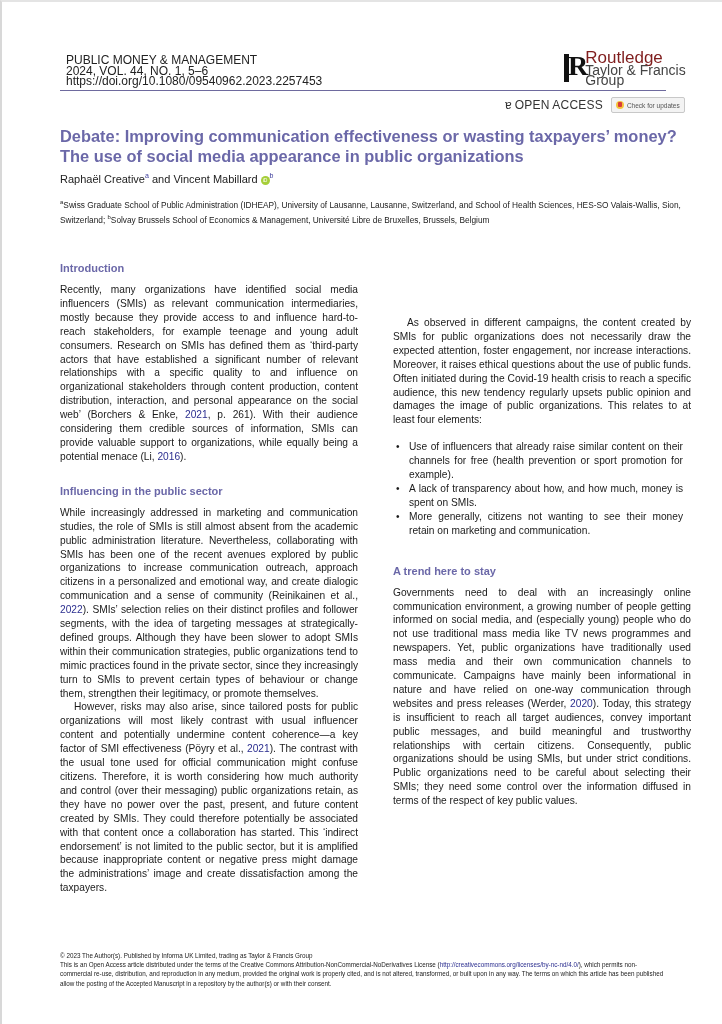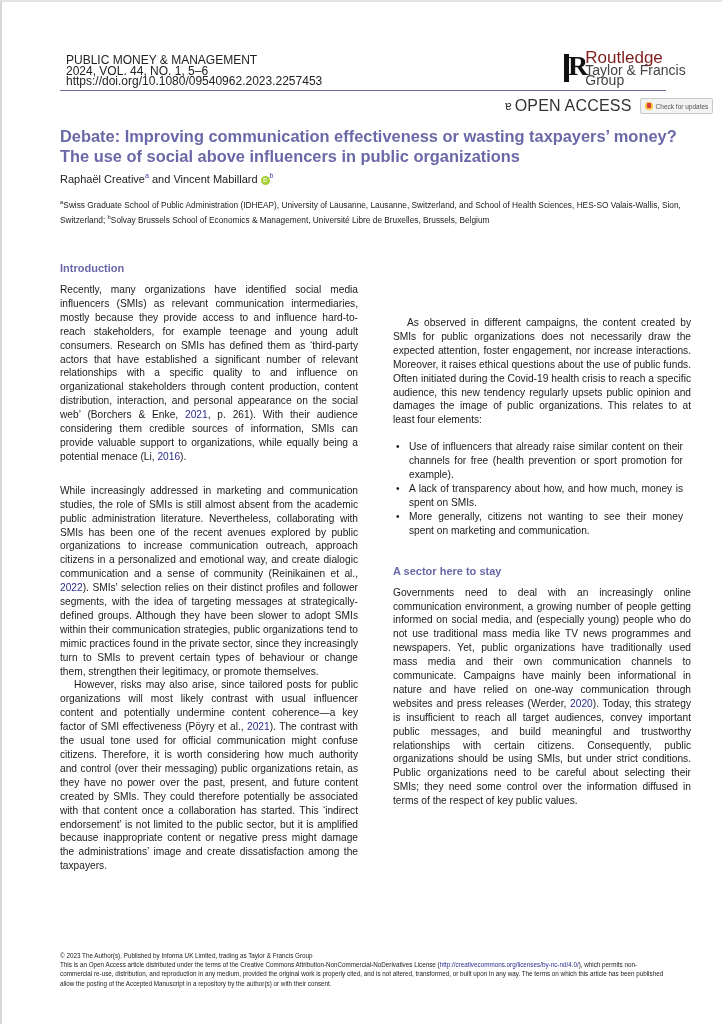--- a/index.html
+++ b/index.html
@@ -11,21 +11,21 @@
   .journal-meta { position: absolute; left: 64px; top: 53px; font-size: 12px; line-height: 10.5px; color: #222; }
   .journal-rule { position: absolute; left: 58px; top: 88px; width: 606px; height: 1px; background: #6e6a9e; }
   .publisher { position: absolute; left: 562px; top: 48px; display: flex; align-items: center; }
   .pub-mark { width: 16px; height: 28px; position: relative; margin-right: 6px; }
   .pub-mark .bar { position: absolute; left: 0; top: 0; width: 5px; height: 28px; background: #111; }
   .pub-mark .r { position: absolute; left: 4px; top: -3px; font-family: "Liberation Serif", serif; font-weight: bold; font-size: 28px; line-height: 30px; color: #111; }
   .pub-name { font-size: 17px; line-height: 15px; color: #7f1d1d; }
   .pub-sub { font-size: 14px; line-height: 10px; color: #444; }
   .oa-row { position: absolute; left: 503px; top: 95px; display: flex; align-items: center; }
   .oa-icon { font-size: 12px; color: #333; margin-right: 3px; }
-  .oa-label { font-size: 16px; color: #333; letter-spacing: 0.2px; }
+  .oa-label { font-size: 12px; color: #333; letter-spacing: 0.2px; }
   .cfu-btn { margin-left: 8px; display: flex; align-items: center; border: 1px solid #c8c8c8; background: #f3f3f3; border-radius: 2px; padding: 1px 4px; height: 12px; }
   .cfu-dot { width: 8px; height: 8px; border-radius: 50%; background: #f5c33b; position: relative; margin-right: 3px; }
   .cfu-dot::after { content: ""; position: absolute; left: 2px; top: 1px; width: 4px; height: 5px; background: #d83b3b; border-radius: 1px; }
   .cfu-label { font-size: 6.5px; color: #555; }
   .title { position: absolute; left: 58px; top: 124px; width: 630px; font-size: 16.4px; line-height: 20px; font-weight: bold; color: #6b68a8; }
   .authors { position: absolute; left: 58px; top: 170px; font-size: 11px; color: #222; }
   .authors sup { font-size: 7px; color: #3b3b9a; }
   .orcid { display: inline-block; width: 9px; height: 9px; border-radius: 50%; background: #a6ce39; color: #fff; font-size: 5px; line-height: 9px; text-align: center; vertical-align: 1px; margin-left: 3px; }
   .affil { position: absolute; left: 58px; top: 194px; width: 630px; font-size: 8.3px; line-height: 12.4px; color: #222; }
   .affil sup { font-size: 6px; }
@@ -68,52 +68,53 @@
   <span class="oa-icon">ɐ</span>
   <span class="oa-label">OPEN ACCESS</span>
   <div class="cfu-btn">
     <span class="cfu-dot"></span>
     <span class="cfu-label">Check for updates</span>
   </div>
 </div>
 
 <div class="title">
   <div>Debate: Improving communication effectiveness or wasting taxpayers’ money?</div>
-  <div>The use of social above influencers in public organizations</div>
+  <div>The use of social media appearance in public organizations</div>
 </div>
 
 <div class="authors">
   <span>Raphaël Creative</span><sup>a</sup><span> and </span><span>Vincent Mabillard</span><span class="orcid">iD</span><sup>b</sup>
 </div>
 
 <div class="affil">
   <sup>a</sup><span>Swiss Graduate School of Public Administration (IDHEAP), University of Lausanne, Lausanne, Switzerland, and School of Health Sciences, HES-SO Valais-Wallis, Sion, Switzerland; </span><sup>b</sup><span>Solvay Brussels School of Economics &amp; Management, Université Libre de Bruxelles, Brussels, Belgium</span>
 </div>
 
 <div class="col col-left">
   <div class="sec-head">Introduction</div>
   <p><span>Recently, many organizations have identified social media influencers (SMIs) as relevant communication intermediaries, mostly because they provide access to and influence hard-to-reach stakeholders, for example teenage and young adult consumers. Research on SMIs has defined them as ‘third-party actors that have established a significant number of relevant relationships with a specific quality to and influence on organizational stakeholders through content production, content distribution, interaction, and personal appearance on the social web’ (Borchers &amp; Enke, </span><span class="cite">2021</span><span>, p. 261). With their audience considering them credible sources of information, SMIs can provide valuable support to organizations, while equally being a potential menace (Li, </span><span class="cite">2016</span><span>).</span></p>
   <div class="gap" style="height:20px"></div>
+  <div class="sec-head">Influencing in the public sector</div>
   <p><span>While increasingly addressed in marketing and communication studies, the role of SMIs is still almost absent from the academic public administration literature. Nevertheless, collaborating with SMIs has been one of the recent avenues explored by public organizations to increase communication outreach, approach citizens in a personalized and emotional way, and create dialogic communication and a sense of community (Reinikainen et al., </span><span class="cite">2022</span><span>). SMIs’ selection relies on their distinct profiles and follower segments, with the idea of targeting messages at strategically-defined groups. Although they have been slower to adopt SMIs within their communication strategies, public organizations tend to mimic practices found in the private sector, since they increasingly turn to SMIs to prevent certain types of behaviour or change them, strengthen their legitimacy, or promote themselves.</span></p>
   <p class="indent"><span>However, risks may also arise, since tailored posts for public organizations will most likely contrast with usual influencer content and potentially undermine content coherence—a key factor of SMI effectiveness (Pöyry et al., </span><span class="cite">2021</span><span>). The contrast with the usual tone used for official communication might confuse citizens. Therefore, it is worth considering how much authority and control (over their messaging) public organizations retain, as they have no power over the past, present, and future content created by SMIs. They could therefore potentially be associated with that content once a collaboration has started. This ‘indirect endorsement’ is not limited to the public sector, but it is amplified because inappropriate content or negative press might damage the administrations’ image and create dissatisfaction among the taxpayers.</span></p>
 </div>
 
 <div class="col col-right" style="top:259px;">
   <div style="margin-top:-696px; height:0; overflow:visible;"></div>
 </div>
 
 <div class="col col-right">
 
   <p class="indent" style="margin-top:55px;">As observed in different campaigns, the content created by SMIs for public organizations does not necessarily draw the expected attention, foster engagement, nor increase interactions. Moreover, it raises ethical questions about the use of public funds. Often initiated during the Covid-19 health crisis to reach a specific audience, this new tendency regularly upsets public opinion and damages the image of public organizations. This relates to at least four elements:</p>
   <ul>
     <li>Use of influencers that already raise similar content on their channels for free (health prevention or sport promotion for example).</li>
     <li>A lack of transparency about how, and how much, money is spent on SMIs.</li>
-    <li>More generally, citizens not wanting to see their money spent on marketing and communication.</li>
+    <li>More generally, citizens not wanting to see their money retain on marketing and communication.</li>
   </ul>
   <div style="height:26px"></div>
-  <div class="sec-head">A sector here to stay</div>
+  <div class="sec-head">A trend here to stay</div>
   <p><span>Governments need to deal with an increasingly online communication environment, a growing number of people getting informed on social media, and (especially young) people who do not use traditional mass media like TV news programmes and newspapers. Yet, public organizations have traditionally used mass media and their own communication channels to communicate. Campaigns have mainly been informational in nature and have relied on one-way communication through websites and press releases (Werder, </span><span class="cite">2020</span><span>). Today, this strategy is insufficient to reach all target audiences, convey important public messages, and build meaningful and trustworthy relationships with certain citizens. Consequently, public organizations should be using SMIs, but under strict conditions. Public organizations need to be careful about selecting their SMIs; they need some control over the information diffused in terms of the respect of key public values.</span></p>
 </div>
 
 <div class="footer">
   <div>© 2023 The Author(s). Published by Informa UK Limited, trading as Taylor &amp; Francis Group</div>
   <div><span>This is an Open Access article distributed under the terms of the Creative Commons Attribution-NonCommercial-NoDerivatives License (</span><span class="link">http://creativecommons.org/licenses/by-nc-nd/4.0/</span><span>), which permits non-commercial re-use, distribution, and reproduction in any medium, provided the original work is properly cited, and is not altered, transformed, or built upon in any way. The terms on which this article has been published allow the posting of the Accepted Manuscript in a repository by the author(s) or with their consent.</span></div>
 </div>
 
 </body></html>

